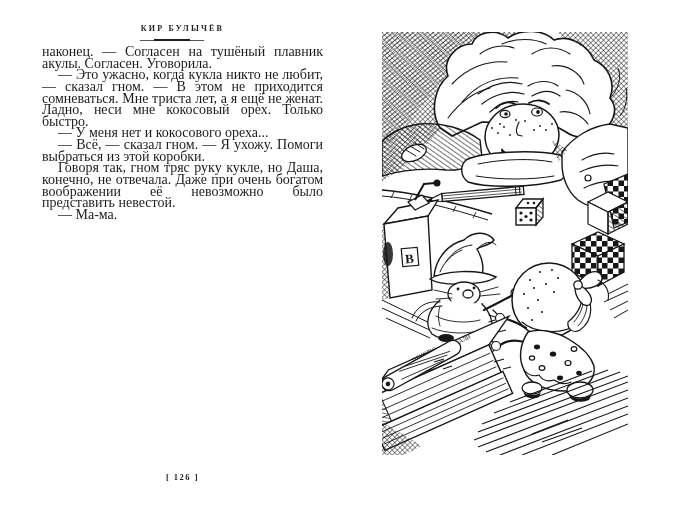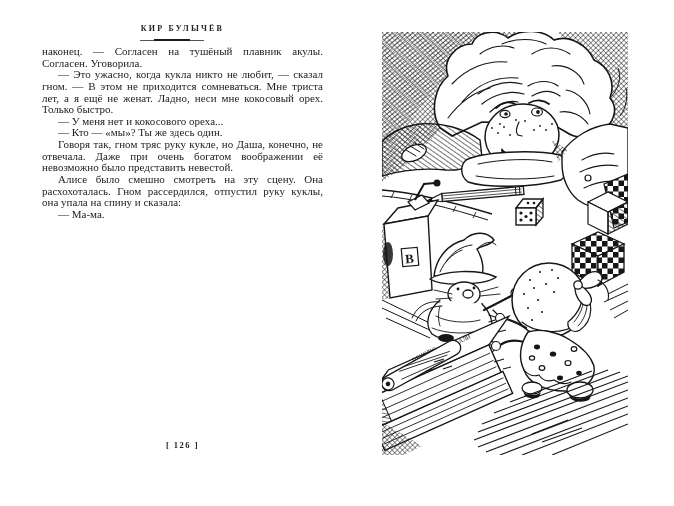--- a/index.html
+++ b/index.html
@@ -3,47 +3,46 @@
 <meta charset="utf-8">
 <style>
   html,body{margin:0;padding:0;background:#ffffff;}
   .spread{position:relative;width:674px;height:506px;background:#ffffff;overflow:hidden;
           font-family:"Liberation Serif", serif;color:#1c1c1c;}
   .running-head{position:absolute;top:24px;left:42px;width:281px;text-align:center;
           font-size:8px;font-weight:bold;letter-spacing:2.2px;color:#222;}
   .head-rule{position:absolute;top:39px;left:140px;width:64px;height:3px;}
   .head-rule .thin{position:absolute;top:1px;left:0;width:64px;border-top:1px solid #555;}
   .head-rule .thick{position:absolute;top:0;left:14px;width:36px;border-top:2.4px solid #1a1a1a;}
-  .body-text{position:absolute;top:46px;left:42px;width:281px;font-size:11px;
+  .body-text{position:absolute;top:46px;left:42px;width:281px;font-size:14px;
           line-height:11.62px;text-align:justify;hyphens:auto;-webkit-hyphens:auto;}
   .body-text p{margin:0;text-indent:16px;}
   .body-text p.noindent{text-indent:0;}
-  .page-number{position:absolute;top:440px;left:42px;width:281px;text-align:center;
+  .page-number{position:absolute;top:472px;left:42px;width:281px;text-align:center;
           font-size:8.5px;font-weight:bold;letter-spacing:1.5px;color:#222;}
   .illustration{position:absolute;left:382px;top:32px;width:246px;height:423px;}
   svg{display:block;}
 </style>
 </head>
 <body>
 
 <div class="spread">
 
   <div>
     <div class="running-head">КИР БУЛЫЧЁВ</div>
     <div class="head-rule">
       <div class="thin"></div>
         <div class="thick"></div>
     </div>
     <div class="body-text">
         <p class="para noindent">наконец. — Согласен на тушёный плавник акулы. Согласен. Уговорила.</p>
         <p class="para">— Это ужасно, когда кукла никто не любит, — сказал гном. — В этом не приходится сомневаться. Мне триста лет, а я ещё не женат. Ладно, неси мне кокосовый орех. Только быстро.</p>
         <p class="para">— У меня нет и кокосового ореха...</p>
-        <p class="para">— Кто — «мы»? Ты же здесь один.</p>
+        <p class="para">— Всё, — сказал гном. — Я ухожу. Помоги выбраться из этой коробки.</p>
         <p class="para">Говоря так, гном тряс руку кукле, но Даша, конечно, не отвечала. Даже при очень богатом воображении её невозможно было представить невестой.</p>
-        <p class="para">Алисе было смешно смотреть на эту сцену. Она расхохоталась. Гном рассердился, отпустил руку куклы, она упала на спину и сказала:</p>
         <p class="para">— Ма-ма.</p>
       </div>
     <div class="page-number">[ 126 ]</div>
   </div>
 
   <div class="illustration">
   <svg width="246" height="423" viewBox="0 0 246 423">
     <defs>
       <pattern id="xh" width="3.6" height="3.6" patternUnits="userSpaceOnUse" patternTransform="rotate(45)">
         <path d="M0,0H3.6 M0,0V3.6" stroke="#161616" stroke-width="1"></path>

